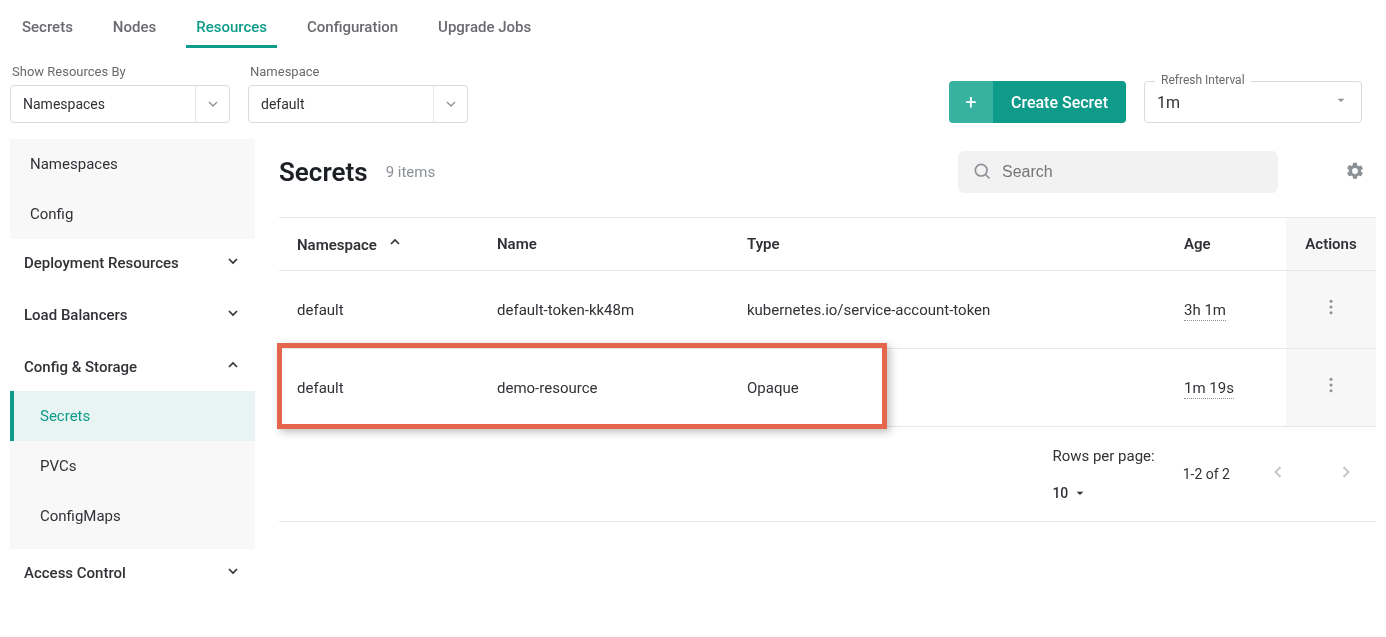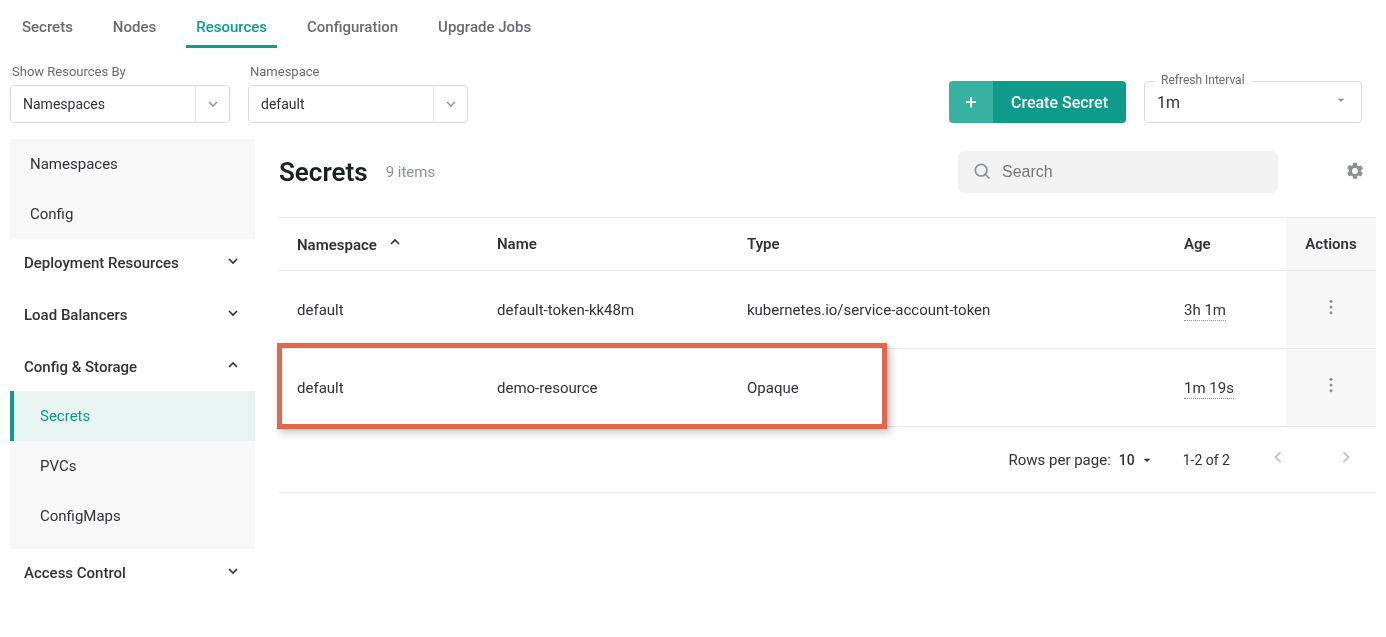--- a/index.html
+++ b/index.html
@@ -244,21 +244,21 @@
   
   .pager {
     display: flex;
     justify-content: flex-end;
     align-items: center;
     gap: 28px;
     padding: 20px 10px;
     color: #303236;
     border-bottom: 1px solid #e6e8ea;
   }
-  .pager .rpp-main { display: flex; gap: 8px; }
+  .pager .rpp-main { display: flex; gap: 20px; flex-direction: column; }
   .pager .rpp { font-size: 15px; color: #303236; }
   .pager .rpp-val { font-weight: 500; display: flex; align-items: center; gap: 4px; cursor: pointer; }
   .pager .nav { color: #c5c8cc; cursor: pointer; padding: 0 10px; font-size: 22px; }
 
   
   svg.icon { width: 16px; height: 16px; }
   svg.icon-lg { width: 20px; height: 20px; }
 </style>
 </head>
 <body>

